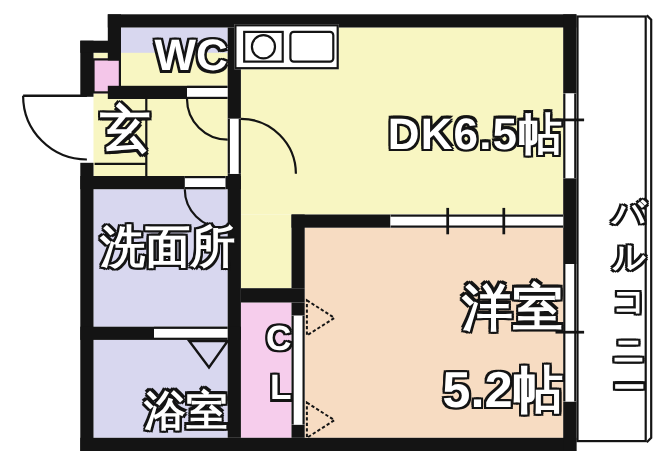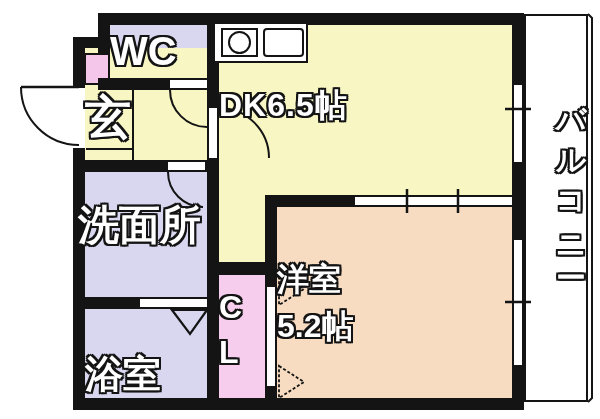--- a/index.html
+++ b/index.html
@@ -17,21 +17,21 @@
   .wall{background:#141414;z-index:3;}
   .opening{background:#ffffff;z-index:4;border:0 solid #141414;}
   .op-tb{border-top-width:2px;border-bottom-width:2px;}
   .op-lr{border-left-width:2px;border-right-width:2px;}
   .shoebox{background:#f4c6e9;border:2px solid #141414;z-index:2;}
   .fence{border:2px solid #141414;background:transparent;z-index:2;}
   .icon-box{background:#fff;border:2px solid #141414;z-index:5;}
   svg.overlay{position:absolute;left:0;top:0;z-index:5;pointer-events:none;}
   
   .rlabel{
-    position:absolute;z-index:6;color:#ffffff;font-weight:bold;text-align:left;
+    position:absolute;z-index:6;color:#ffffff;font-weight:bold;text-align:right;
     text-shadow:-2px -2px 0 #141414,-2px 0 0 #141414,-2px 2px 0 #141414,
                  0 -2px 0 #141414,0 2px 0 #141414,
                  2px -2px 0 #141414,2px 0 0 #141414,2px 2px 0 #141414;
     white-space:nowrap;line-height:1.1;
   }
   .vert{writing-mode:vertical-rl;}
 </style>
 </head>
 <body>
 
@@ -96,27 +96,27 @@
     <line x1="407" y1="189" x2="407" y2="213" stroke="#141414" stroke-width="2.5"></line>
     <line x1="458" y1="189" x2="458" y2="213" stroke="#141414" stroke-width="2.5"></line>
     <line x1="505" y1="109" x2="531" y2="109" stroke="#141414" stroke-width="2.5"></line>
     <line x1="505" y1="302" x2="531" y2="302" stroke="#141414" stroke-width="2.5"></line>
     <line x1="133" y1="88" x2="133" y2="160" stroke="#141414" stroke-width="2"></line>
     <line x1="86" y1="149" x2="133" y2="149" stroke="#141414" stroke-width="2"></line>
     <path d="M 588 14 L 592 18 L 592 398 L 588 402" fill="none" stroke="#141414" stroke-width="2"></path>
   </svg>
 
   <div class="rlabel" style="left:110px;top:29px;width:97px;font-size:40px;">WC</div>
-  <div class="rlabel" style="left:219px;top:88px;width:293px;font-size:32px;letter-spacing:1px;">DK6.5帖</div>
+  <div class="rlabel" style="left:219px;top:100px;width:293px;font-size:40px;letter-spacing:1px;">DK6.5帖</div>
   <div class="rlabel" style="left:85px;top:92px;width:52px;font-size:46px;">玄</div>
   <div class="rlabel" style="left:78px;top:206px;width:136px;font-size:41px;font-family:Liberation Mono, monospace;">洗面所</div>
   <div class="rlabel" style="left:85px;top:331px;width:122px;font-size:38px;margin-top:23px;">浴室</div>
   <div class="rlabel" style="left:219px;top:285px;width:46px;font-size:32px;line-height:45px;">
     <span style="display:block;">C</span>
     <span style="display:block;">L</span>
   </div>
-  <div class="rlabel" style="left:277px;top:256px;width:235px;font-size:32px;line-height:47px;">
+  <div class="rlabel" style="left:277px;top:256px;width:235px;font-size:46px;line-height:47px;">
     <span style="display:block;">洋室</span>
-    <span style="display:block;">5.2帖</span>
+    <span style="display:block;margin-top:28px;">5.2帖</span>
   </div>
   <div class="rlabel vert" style="left:524px;top:85px;width:64px;height:260px;font-size:30px;letter-spacing:10px;">バルコニー</div>
 
 </div>
 
 </body></html>

